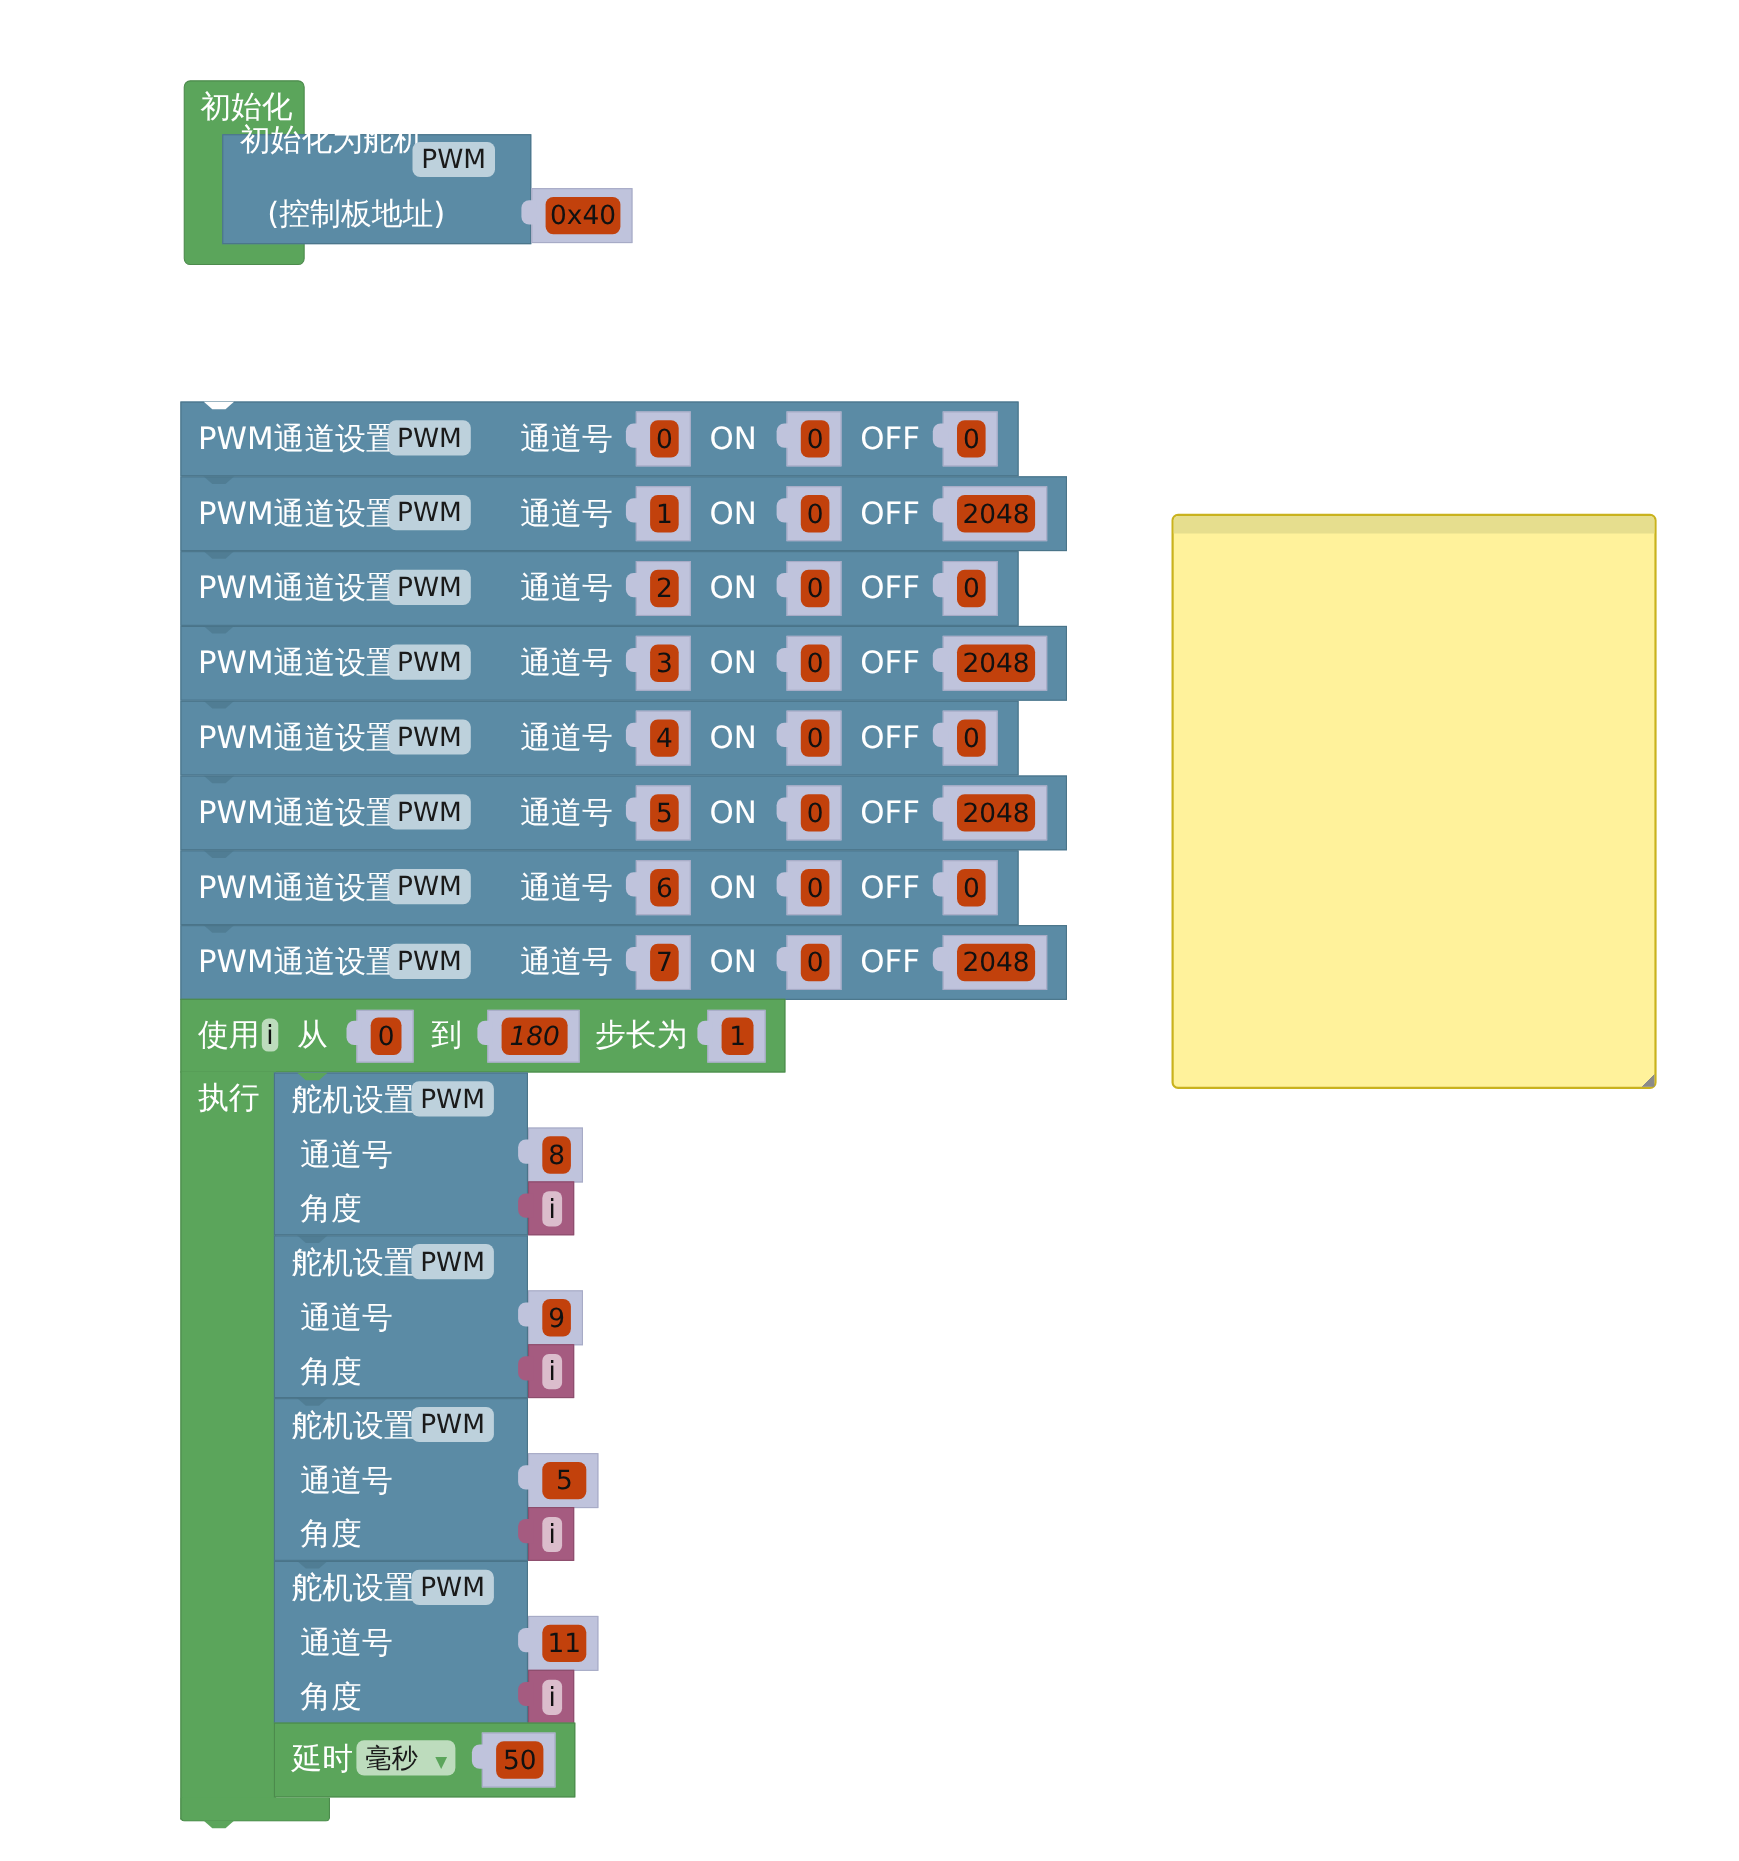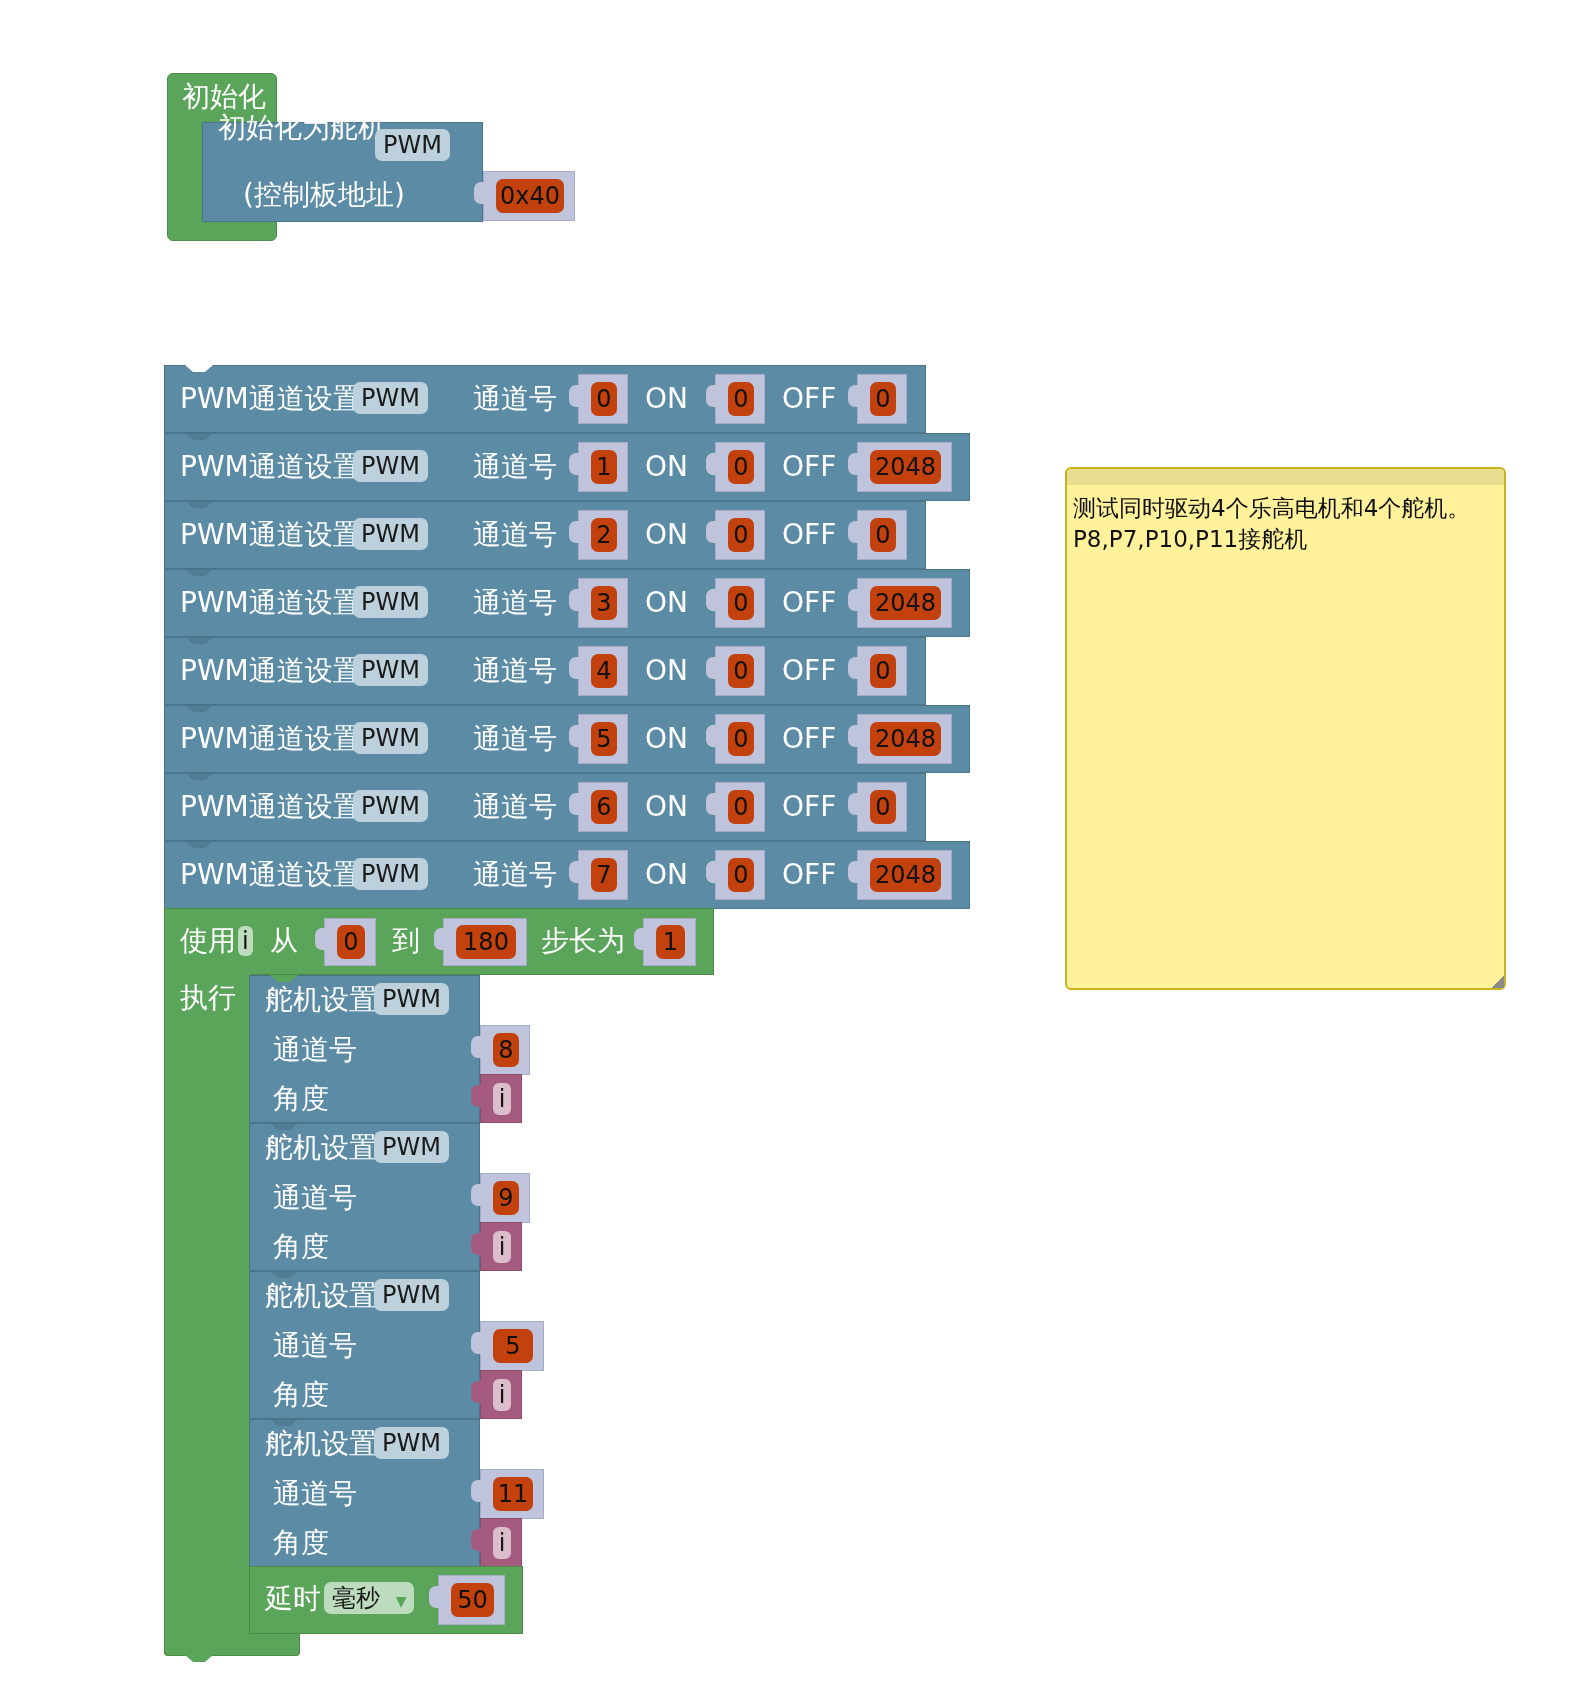--- a/index.html
+++ b/index.html
@@ -203,21 +203,21 @@
   <path d="M0 0 L8 7 L20 7 L28 0 Z" fill="#5ba55b"></path>
 </svg>
 
 <span class="lbl" style="left:180px; top:926px;">使用</span>
 <span class="var-pill" style="left:238px; top:926px;">i</span>
 <span class="lbl" style="left:270px; top:926px;">从</span>
 <div class="val" style="left:324px; top:918px; width:52px; height:48px;">
   <span class="num">0</span>
 </div>
 <span class="lbl" style="left:392px; top:926px;">到</span>
-<div class="val" style="left:443px; top:918px; width:84px; height:48px;">
+<div class="val" style="left:443px; top:918px; width:84px; height:48px;font-style:italic;">
   <span class="num">180</span>
 </div>
 <span class="lbl" style="left:541px; top:926px;">步长为</span>
 <div class="val" style="left:643px; top:918px; width:53px; height:48px;">
   <span class="num">1</span>
 </div>
 <span class="lbl" style="left:180px; top:983px;">执行</span>
 
 <div id="servo-container">
       <div class="abs blue" style="left:249px; top:975px; width:231px; height:148px;"></div>
@@ -283,16 +283,14 @@
 <span class="dd ddg" style="left:324px; top:1582px;">
   <span>毫秒</span>
   <span style="color:#5ba55b; font-size:14px; margin-left:8px;">▼</span>
 </span>
 <div class="val" style="left:438px; top:1575px; width:67px; height:50px;">
   <span class="num">50</span>
 </div>
 
 <div class="note">
   <div class="note-bar"></div>
-  <div class="note-text">测试同时驱动4个乐高电机和4个舵机。
-P8,P7,P10,P11接舵机</div>
   <div class="resize"></div>
 </div>
 
 </body></html>

